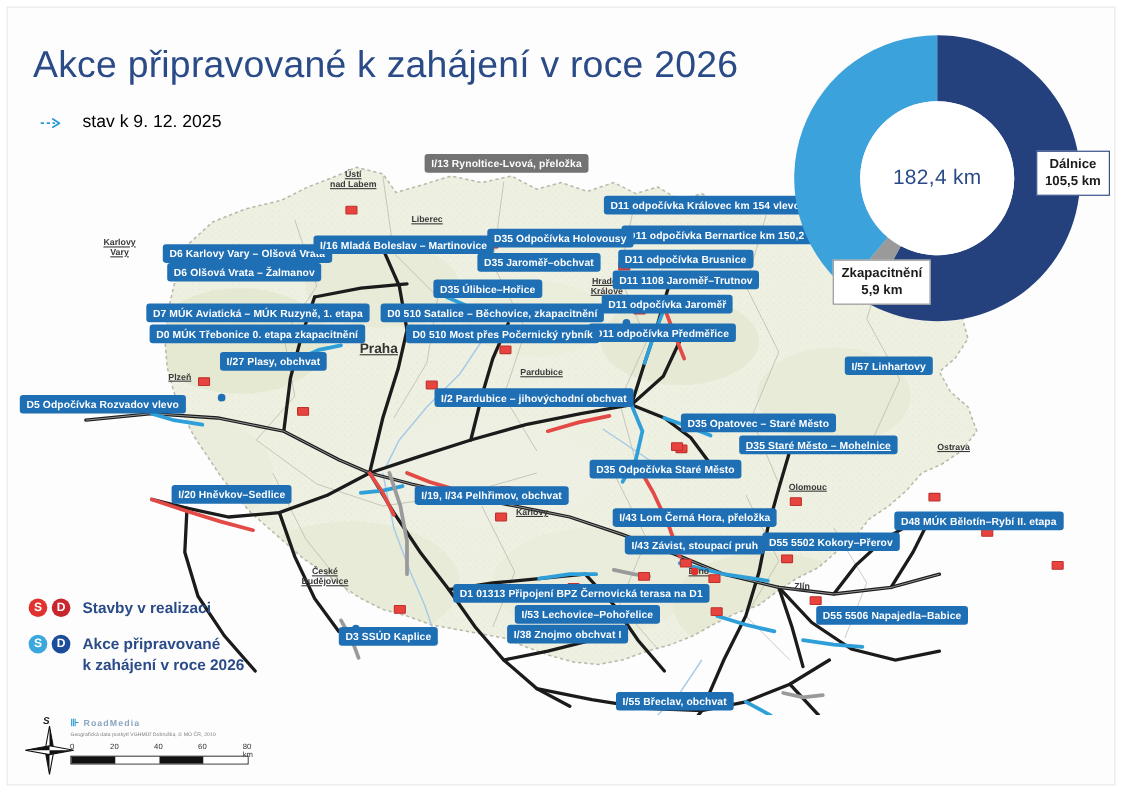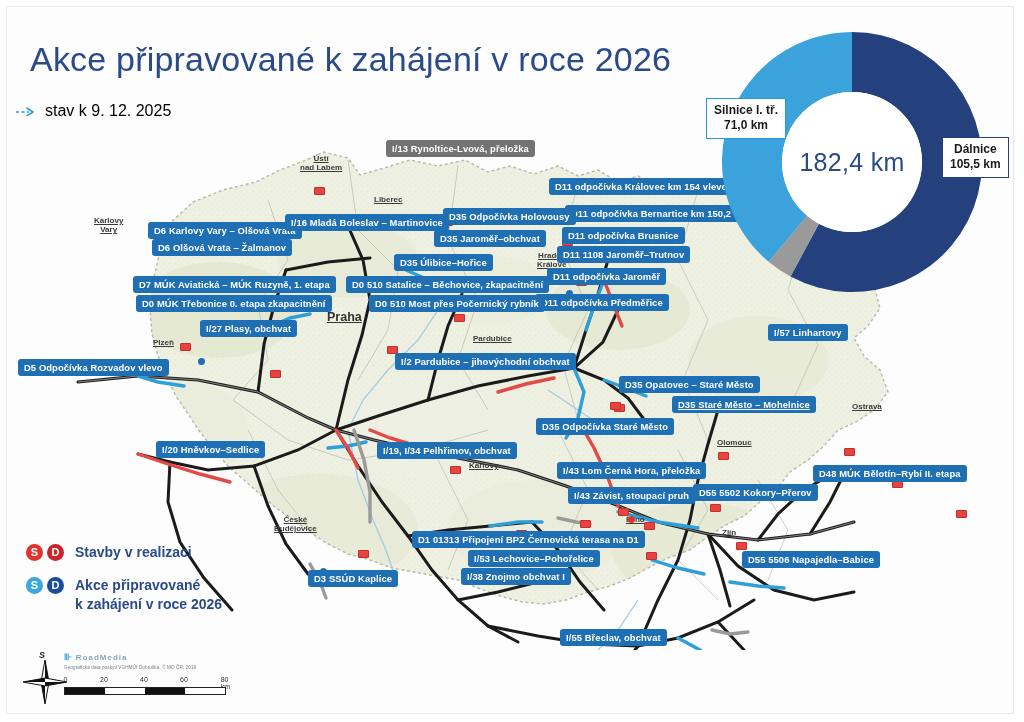--- a/index.html
+++ b/index.html
@@ -29,24 +29,24 @@
     position: absolute;
     left: 30px; top: 40px;
     font-size: 34px;
     font-weight: 400;
     color: #2a4b87;
     letter-spacing: 0.2px;
     white-space: nowrap;
   }
   #subtitle-row {
     position: absolute;
-    left: 15px; top: 102px;
+    left: 36px; top: 102px;
     display: flex;
     align-items: center;
-    gap: 8px;
+    gap: 17px;
     text-align: center;
   }
   #subtitle-arrow {
     width: 22px; height: 12px;
     position: relative;
   }
   #subtitle-arrow svg { display: block; }
 
   
   #map-wrap {
@@ -112,21 +112,21 @@
   #donut-center {
     position: absolute;
     left: 0; top: 0;
     width: 268px; height: 268px;
     display: flex;
     align-items: center;
     justify-content: center;
     pointer-events: none;
   }
   #donut-total {
-    font-size: 25px;
+    font-size: 19px;
     color: #2a4b87;
     font-weight: 400;
     letter-spacing: 0.3px;
   }
   .callout {
     position: absolute;
     background: #ffffff;
     border: 1px solid #2a9ad6;
     padding: 4px 7px 5px 7px;
     text-align: center;
@@ -503,30 +503,30 @@
             <path d="M -83.33347178280809 99.7774146820007 A 130 130 0 0 1 -2.3880612583373385e-14 -130 L -1.2858791391047208e-14 -70 A 70 70 0 0 0 -44.87186942151205 53.72630021338499 Z" fill="#3ba2dc"></path>
           </g>
         <circle r="70" fill="#ffffff"></circle>
       </g>
     </svg>
     <div id="donut-center">
       <span id="donut-total">182,4 km</span>
     </div>
   </div>
 
-  <div class="callout" id="callout-silnice" style="left:706px; top:98px;">
-    <span>Silnice I. tř.</span><br>
-    <span>71,0 km</span>
-  </div>
 
   <div class="callout dark-border" id="callout-dalnice" style="left:942px; top:137px;">
     <span>Dálnice</span><br>
     <span>105,5 km</span>
   </div>
 
+  <div class="callout grey-border" id="callout-zkap" style="left:757px; top:236px;">
+    <span>Zkapacitnění</span><br>
+    <span>5,9 km</span>
+  </div>
 
   <div id="legend">
     <div class="legend-row">
       <span class="badges">
         <span class="badge s-red">S</span>
         <span class="badge d-red">D</span>
       </span>
       <span class="legend-text">Stavby v realizaci</span>
     </div>
     <div class="legend-row">

